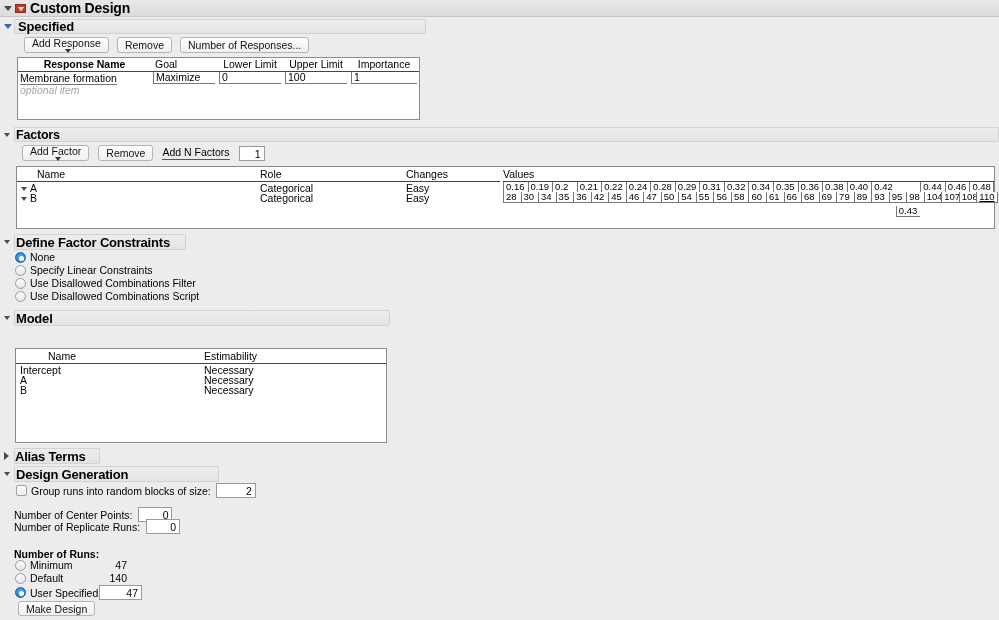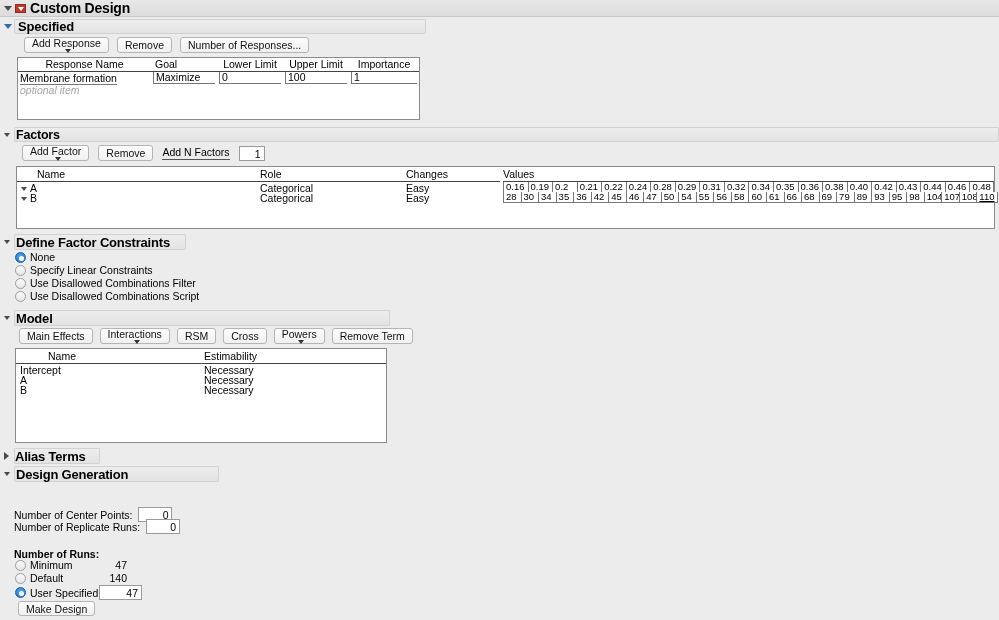--- a/index.html
+++ b/index.html
@@ -229,21 +229,21 @@
       <span class="dn"></span>
     </span>
     <span class="btn">Remove</span>
     <span class="btn">Number of Responses...</span>
   </div>
 
   <div class="tbl-wrap" style="left:17px; top:57px; width:403px; height:63px;">
     <table class="tbl">
       <tbody>
           <tr>
-        <th style="width:133px;">Response Name</th>
+        <th style="width:133px;font-weight:bold;">Response Name</th>
         <th style="width:66px;margin-left:32px;" class="lft">Goal</th>
         <th style="width:66px;">Lower Limit</th>
         <th style="width:66px;">Upper Limit</th>
         <th style="width:70px;">Importance</th>
       </tr>
       <tr>
         <td><span class="underrow">Membrane formation</span></td>
         <td>
               <span class="cellbox">Maximize</span>
             </td>
@@ -317,21 +317,21 @@
             <div class="valcell" style="width: 24.55px;">0.28</div>
             <div class="valcell" style="width: 24.55px;">0.29</div>
             <div class="valcell" style="width: 24.55px;">0.31</div>
             <div class="valcell" style="width: 24.55px;">0.32</div>
             <div class="valcell" style="width: 24.55px;">0.34</div>
             <div class="valcell" style="width: 24.55px;">0.35</div>
             <div class="valcell" style="width: 24.55px;">0.36</div>
             <div class="valcell" style="width: 24.55px;">0.38</div>
             <div class="valcell" style="width: 24.55px;">0.40</div>
             <div class="valcell" style="width: 24.55px;">0.42</div>
-            <div class="valcell" style="width: 24.55px;">0.43</div>
+            <div class="valcell" style="width: 24.55px; margin-top: 24px;">0.43</div>
             <div class="valcell" style="width: 24.55px;">0.44</div>
             <div class="valcell" style="width: 24.55px;">0.46</div>
             <div class="valcell" style="width: 24.55px;">0.48</div>
           </div>
         </div>
       <div class="valgrid" id="valrow-b" style="left:486px; top:25px;">
           <div class="valrow">
             <div class="valcell" style="width: 17.5357px;">28</div>
             <div class="valcell" style="width: 17.5357px;">30</div>
             <div class="valcell" style="width: 17.5357px;">34</div>
@@ -387,34 +387,20 @@
     <span class="radio"></span>
     <span>Use Disallowed Combinations Script</span>
   </div>
 
   <div class="sect-head" style="left:2px; top:310px; width:390px; height:16px;">
     <div class="bar" style="width:376px; height:16px;"></div>
     <span class="tri small"></span>
     <span class="lbl big">Model</span>
   </div>
 
-  <div style="position:absolute; left:19px; top:328px; display:flex; gap:7px; align-items:center;">
-    <span class="btn">Main Effects</span>
-    <span class="btn">
-      <span>Interactions</span>
-      <span class="dn"></span>
-    </span>
-    <span class="btn">RSM</span>
-    <span class="btn">Cross</span>
-    <span class="btn">
-      <span>Powers</span>
-      <span class="dn"></span>
-    </span>
-    <span class="btn">Remove Term</span>
-  </div>
 
   <div class="tbl-wrap" style="left:15px; top:348px; width:372px; height:95px;">
     <div style="position:relative; width:100%; height:100%;">
       <div class="valhdr" style="left:32px; top:1px;">Name</div>
       <div class="valhdr" style="left:188px; top:1px;">Estimability</div>
       <div class="hdr-rule" style="left:0px; top:14px; width:370px;"></div>
 
       <div style="position:absolute; left:4px; top:15px; font-size:10.5px;">Intercept</div>
       <div style="position:absolute; left:188px; top:15px; font-size:10.5px;">Necessary</div>
 
@@ -431,20 +417,25 @@
     <span class="tri right"></span>
     <span class="lbl big">Alias Terms</span>
   </div>
 
   <div class="sect-head" style="left:2px; top:466px; width:220px; height:16px;">
     <div class="bar" style="width:205px; height:16px;"></div>
     <span class="tri small"></span>
     <span class="lbl big">Design Generation</span>
   </div>
 
+  <div class="row-line" style="left:16px; top:483px;">
+    <span class="checkbox"></span>
+    <span>Group runs into random blocks of size:</span>
+    <span class="numbox" style="width:40px; margin-left:5px;">2</span>
+  </div>
 
   <div class="row-line" style="left:14px; top:507px;">
     <span>Number of Center Points:</span>
     <span class="numbox" style="width:34px; margin-left:6px;">0</span>
   </div>
   <div class="row-line" style="left:14px; top:519px;">
     <span>Number of Replicate Runs:</span>
     <span class="numbox" style="width:34px; margin-left:6px;">0</span>
   </div>
 

